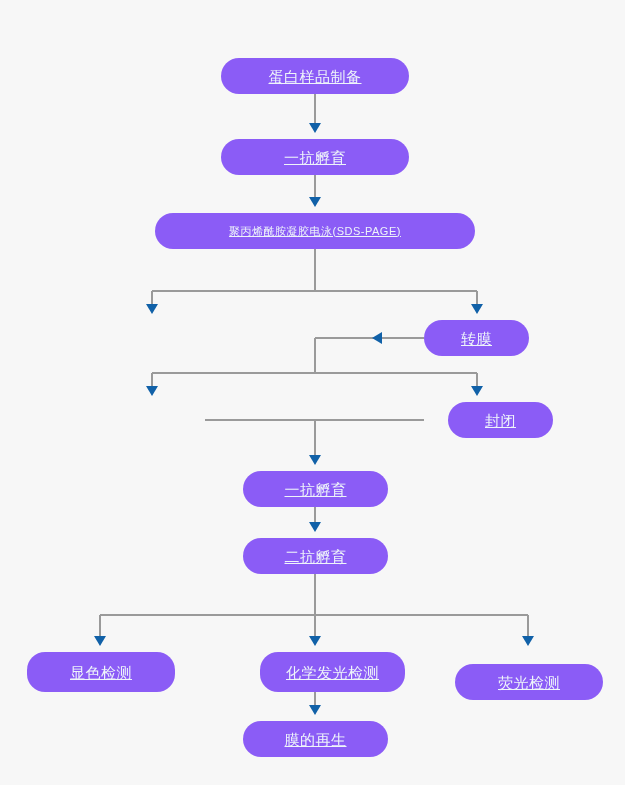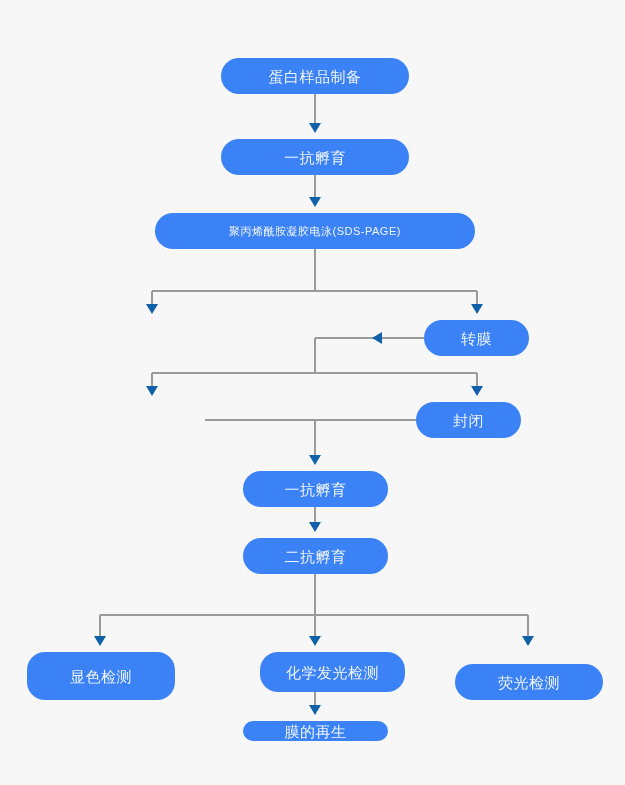--- a/index.html
+++ b/index.html
@@ -22,32 +22,33 @@
     position: absolute;
     left: 0;
     top: 0;
     width: 625px;
     height: 785px;
     pointer-events: none;
   }
   .node {
     position: absolute;
     box-sizing: border-box;
-    background: #3b82f6;
+    background: #8b5cf6;
     color: #eef4fa;
     border-radius: 18px;
     display: flex;
     align-items: center;
     justify-content: center;
     text-align: center;
     font-size: 15px;
     line-height: 1;
     letter-spacing: 0.5px;
     white-space: nowrap;
     user-select: none;
+    text-decoration: underline;
   }
   .node.wide {
     font-size: 11px;
   }
 </style>
 </head>
 <body>
 
 <div id="flow-root">
 
@@ -118,41 +119,41 @@
   <div class="node wide" style="left:155px;top:213px;width:320px;height:36px;">
     <span>聚丙烯酰胺凝胶电泳(SDS-PAGE)</span>
   </div>
 
 
   <div class="node" style="left:424px;top:320px;width:105px;height:36px;">
     <span>转膜</span>
   </div>
 
 
-  <div class="node" style="left:416px;top:402px;width:105px;height:36px;">
+  <div class="node" style="left:448px;top:402px;width:105px;height:36px;">
     <span>封闭</span>
   </div>
 
   <div class="node" style="left:243px;top:471px;width:145px;height:36px;">
     <span>一抗孵育</span>
   </div>
 
   <div class="node" style="left:243px;top:538px;width:145px;height:36px;">
     <span>二抗孵育</span>
   </div>
 
-  <div class="node" style="left:27px;top:652px;width:148px;height:48px;">
+  <div class="node" style="left:27px;top:652px;width:148px;height:40px;">
     <span>显色检测</span>
   </div>
 
   <div class="node" style="left:260px;top:652px;width:145px;height:40px;">
     <span>化学发光检测</span>
   </div>
 
   <div class="node" style="left:455px;top:652px;width:148px;height:36px;margin-top:12px;">
     <span>荧光检测</span>
   </div>
 
-  <div class="node" style="left:243px;top:721px;width:145px;height:20px;">
+  <div class="node" style="left:243px;top:721px;width:145px;height:36px;">
     <span>膜的再生</span>
   </div>
 
 </div>
 
 </body></html>

